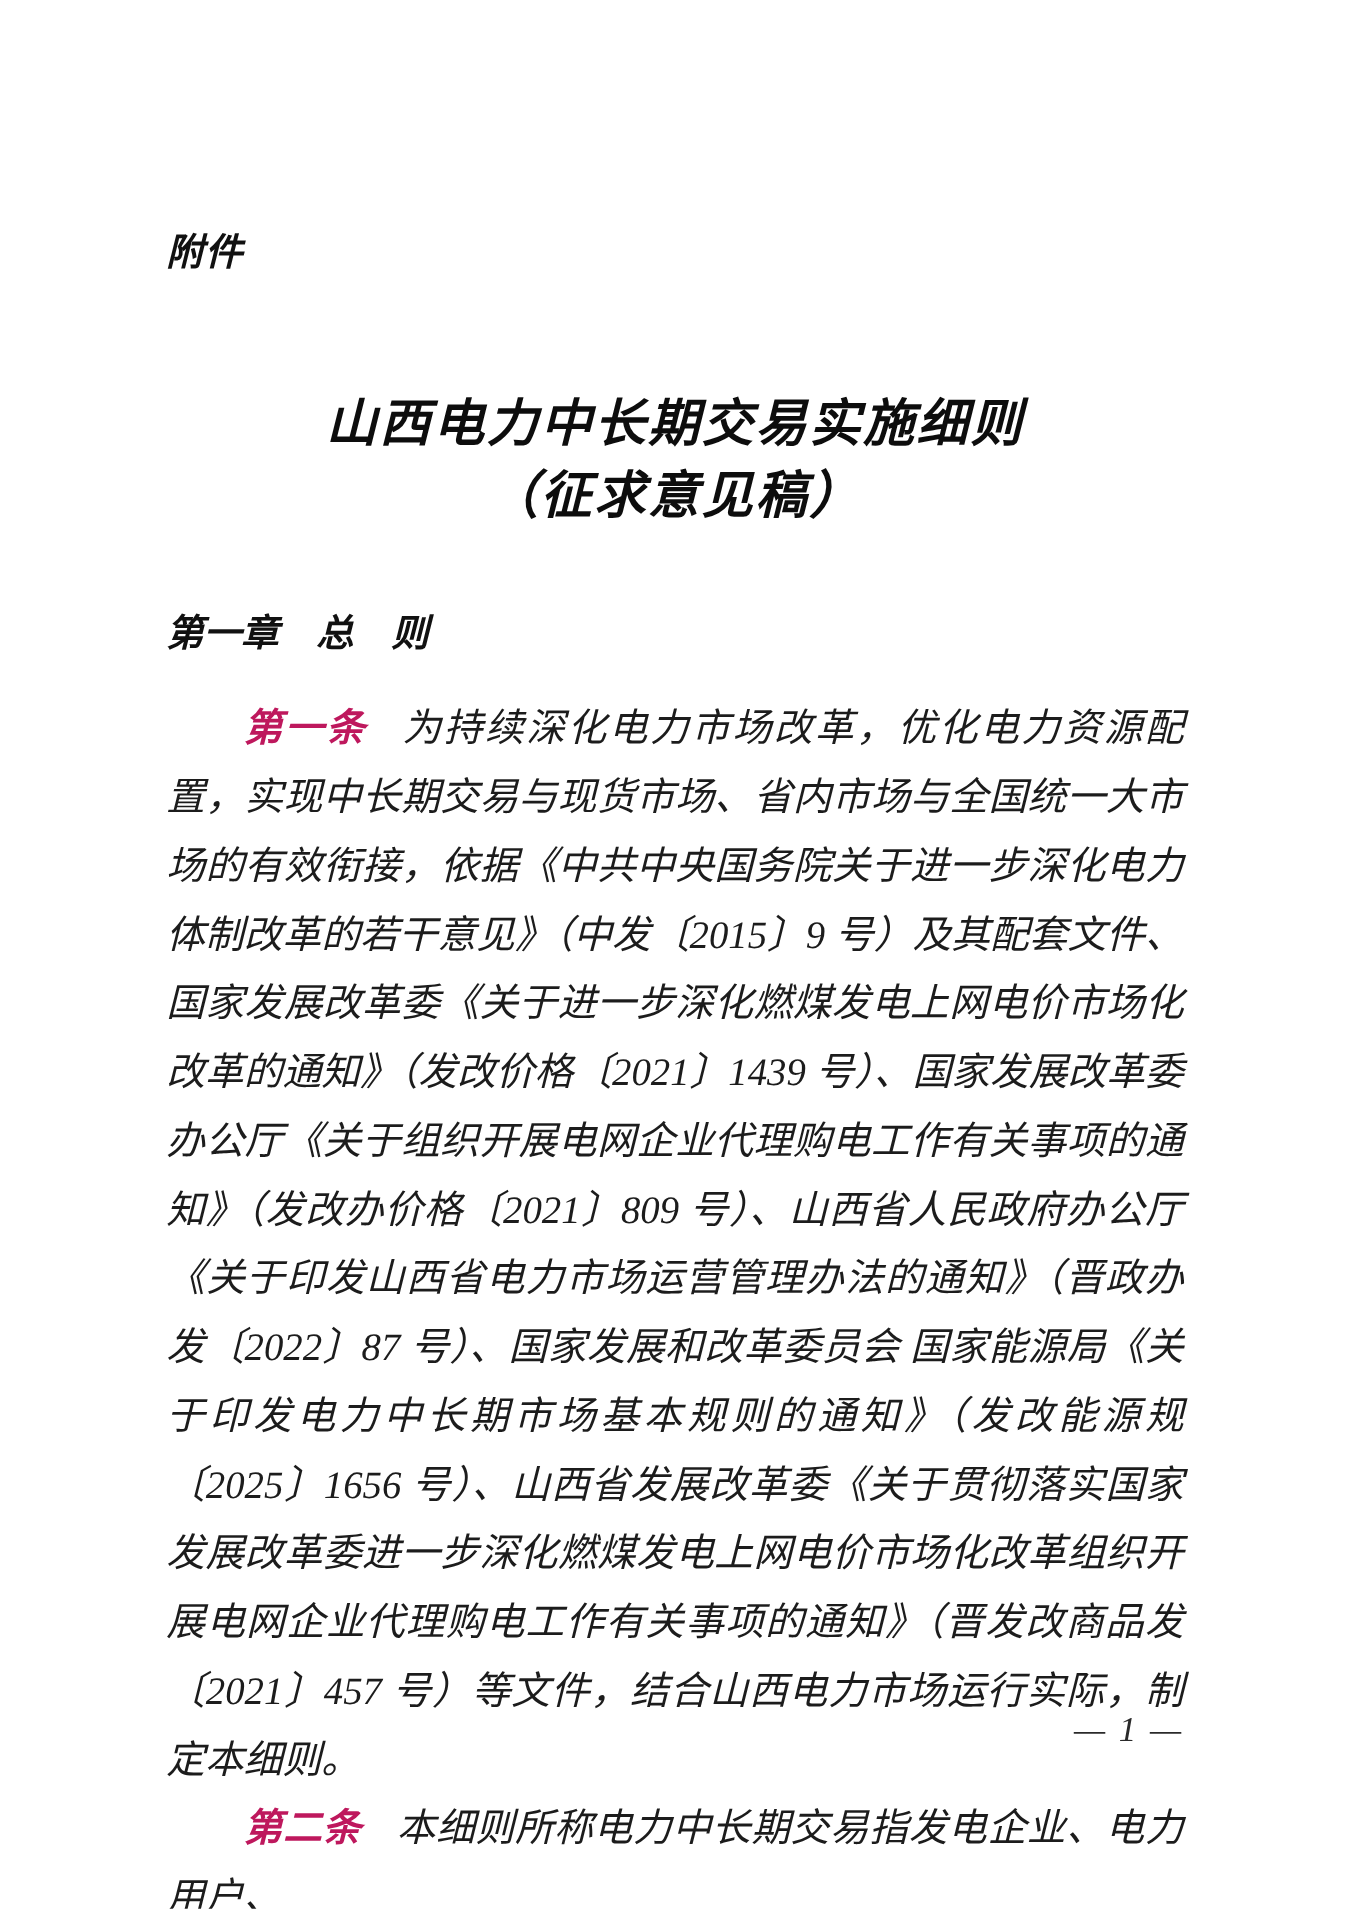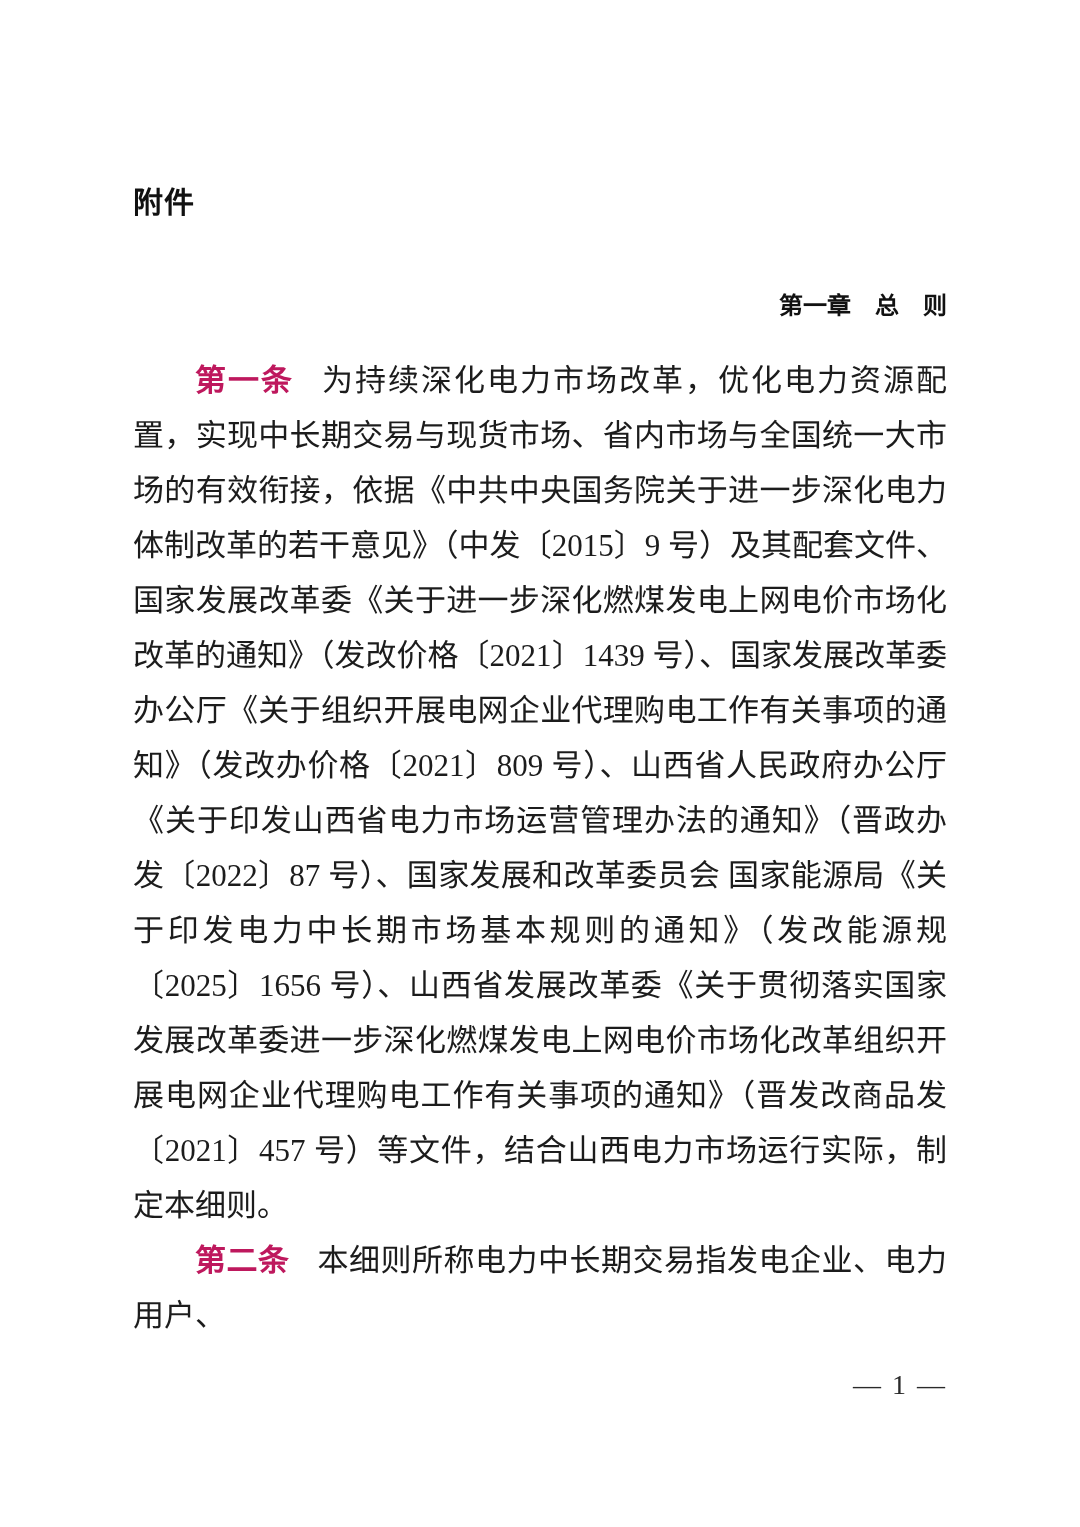--- a/index.html
+++ b/index.html
@@ -14,20 +14,21 @@
     font-family: "Liberation Serif", "DejaVu Serif", serif;
     color: #1a1a1a;
   }
   .page {
     position: relative;
     box-sizing: border-box;
     width: 1080px;
     height: 1527px;
     padding: 0 133px;
     background: #ffffff;
+    font-style: italic;
   }
   .attachment-label {
     padding-top: 183px;
     font-family: "Liberation Sans", "DejaVu Sans", sans-serif;
     font-weight: 600;
     font-size: 30px;
     line-height: 40px;
     color: #111111;
     letter-spacing: 1px;
   }
@@ -36,24 +37,24 @@
     text-align: center;
     font-family: "Liberation Serif", "DejaVu Serif", serif;
     font-weight: 700;
     font-size: 41px;
     line-height: 57px;
     color: #0d0d0d;
     letter-spacing: 2px;
   }
   .chapter-heading {
     margin-top: 64px;
-    text-align: right;
+    text-align: left;
     font-family: "Liberation Sans", "DejaVu Sans", sans-serif;
     font-weight: 700;
-    font-size: 24px;
+    font-size: 30px;
     line-height: 38px;
     color: #111111;
   }
   .body-text {
     margin-top: 28px;
   }
   .article {
     margin: 0;
     text-indent: 2em;
     font-size: 31px;
@@ -79,20 +80,24 @@
     letter-spacing: 2px;
   }
 </style>
 </head>
 <body>
 
 <div class="page">
 
   <div class="attachment-label">附件</div>
 
+  <div class="doc-title">
+    <div>山西电力中长期交易实施细则</div>
+    <div>（征求意见稿）</div>
+  </div>
 
   <div class="chapter-heading">第一章　总　则</div>
 
   <div class="body-text">
     <p class="article">
       <span class="article-label">第一条</span><span>为持续深化电力市场改革，优化电力资源配置，实现中长期交易与现货市场、省内市场与全国统一大市场的有效衔接，依据《中共中央国务院关于进一步深化电力体制改革的若干意见》（中发〔2015〕9 号）及其配套文件、国家发展改革委《关于进一步深化燃煤发电上网电价市场化改革的通知》（发改价格〔2021〕1439 号）、国家发展改革委办公厅《关于组织开展电网企业代理购电工作有关事项的通知》（发改办价格〔2021〕809 号）、山西省人民政府办公厅《关于印发山西省电力市场运营管理办法的通知》（晋政办发〔2022〕87 号）、国家发展和改革委员会 国家能源局《关于印发电力中长期市场基本规则的通知》（发改能源规〔2025〕1656 号）、山西省发展改革委《关于贯彻落实国家发展改革委进一步深化燃煤发电上网电价市场化改革组织开展电网企业代理购电工作有关事项的通知》（晋发改商品发〔2021〕457 号）等文件，结合山西电力市场运行实际，制定本细则。</span>
     </p>
     <p class="article">
       <span class="article-label">第二条</span><span>本细则所称电力中长期交易指发电企业、电力用户、</span>
     </p>

